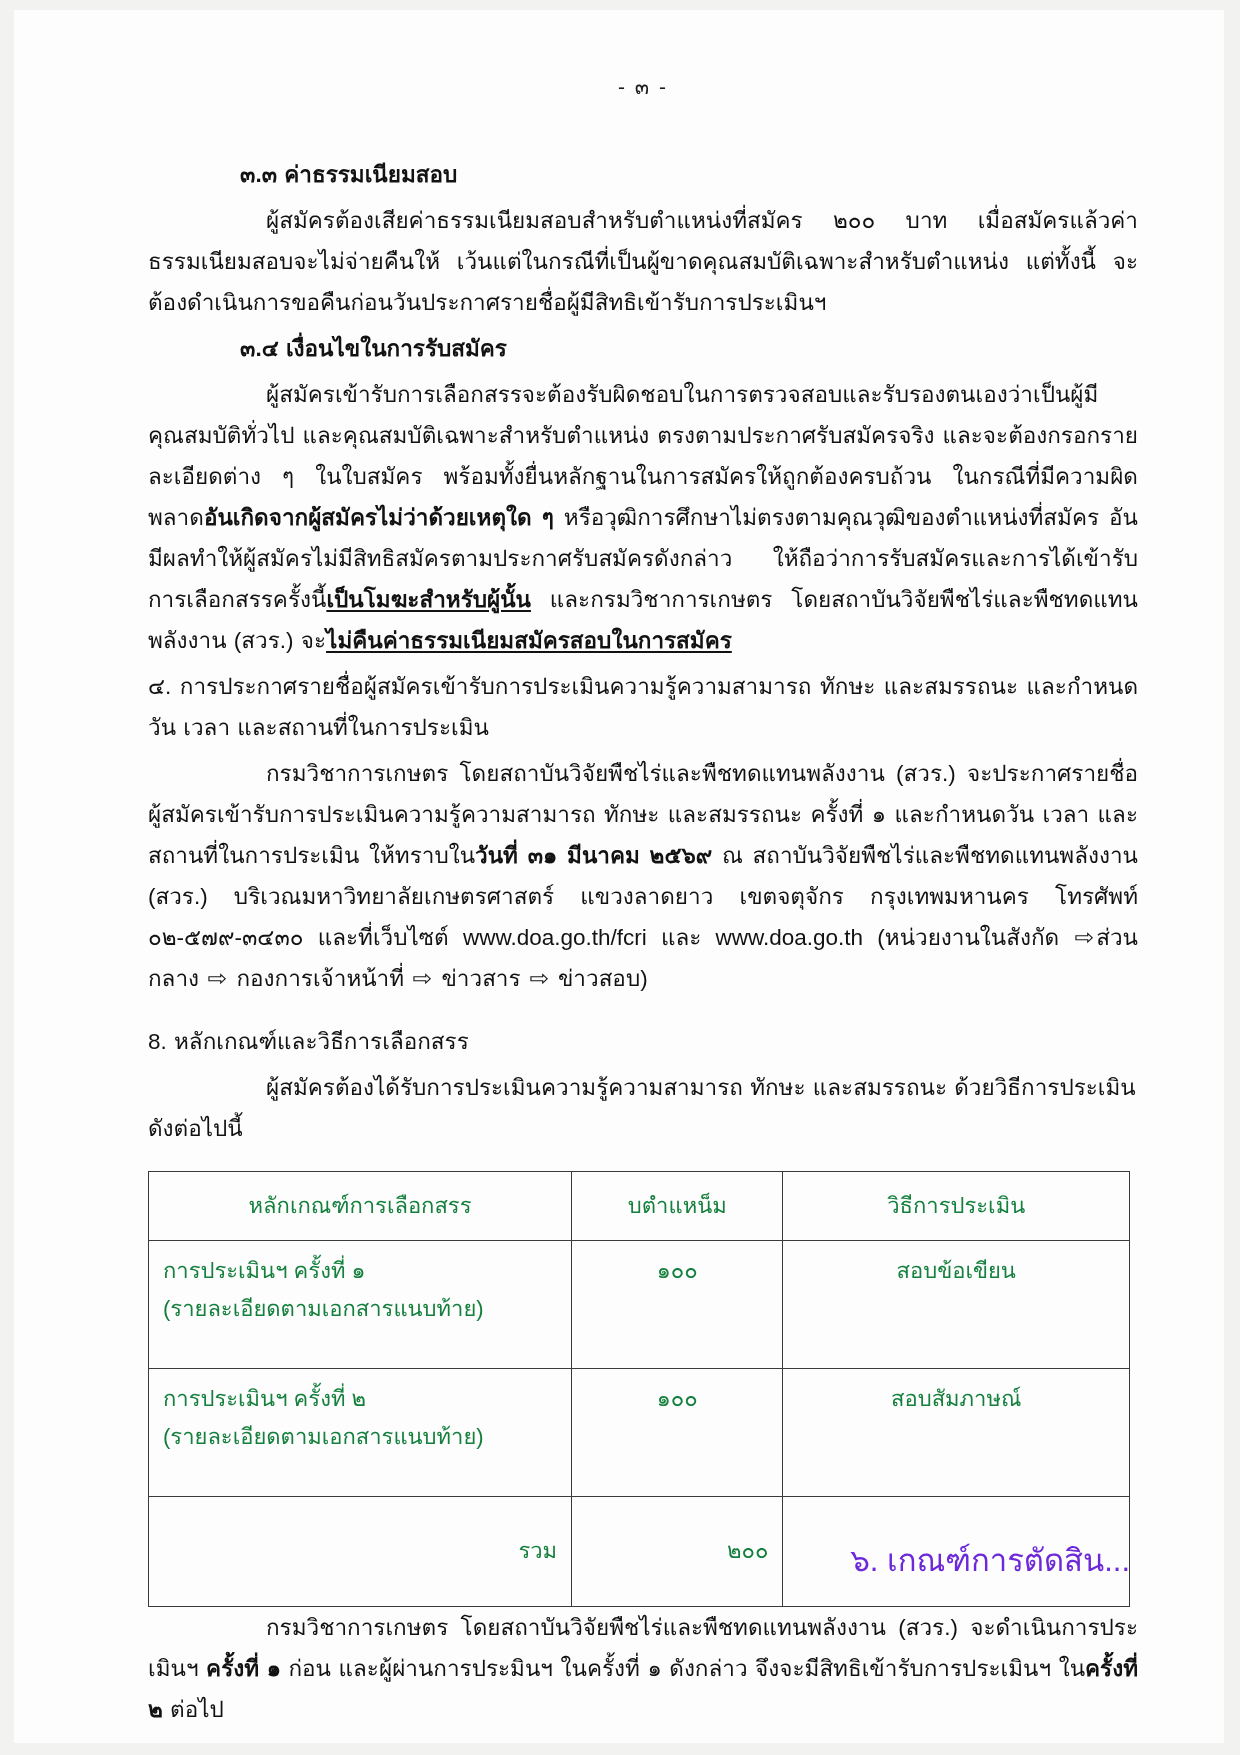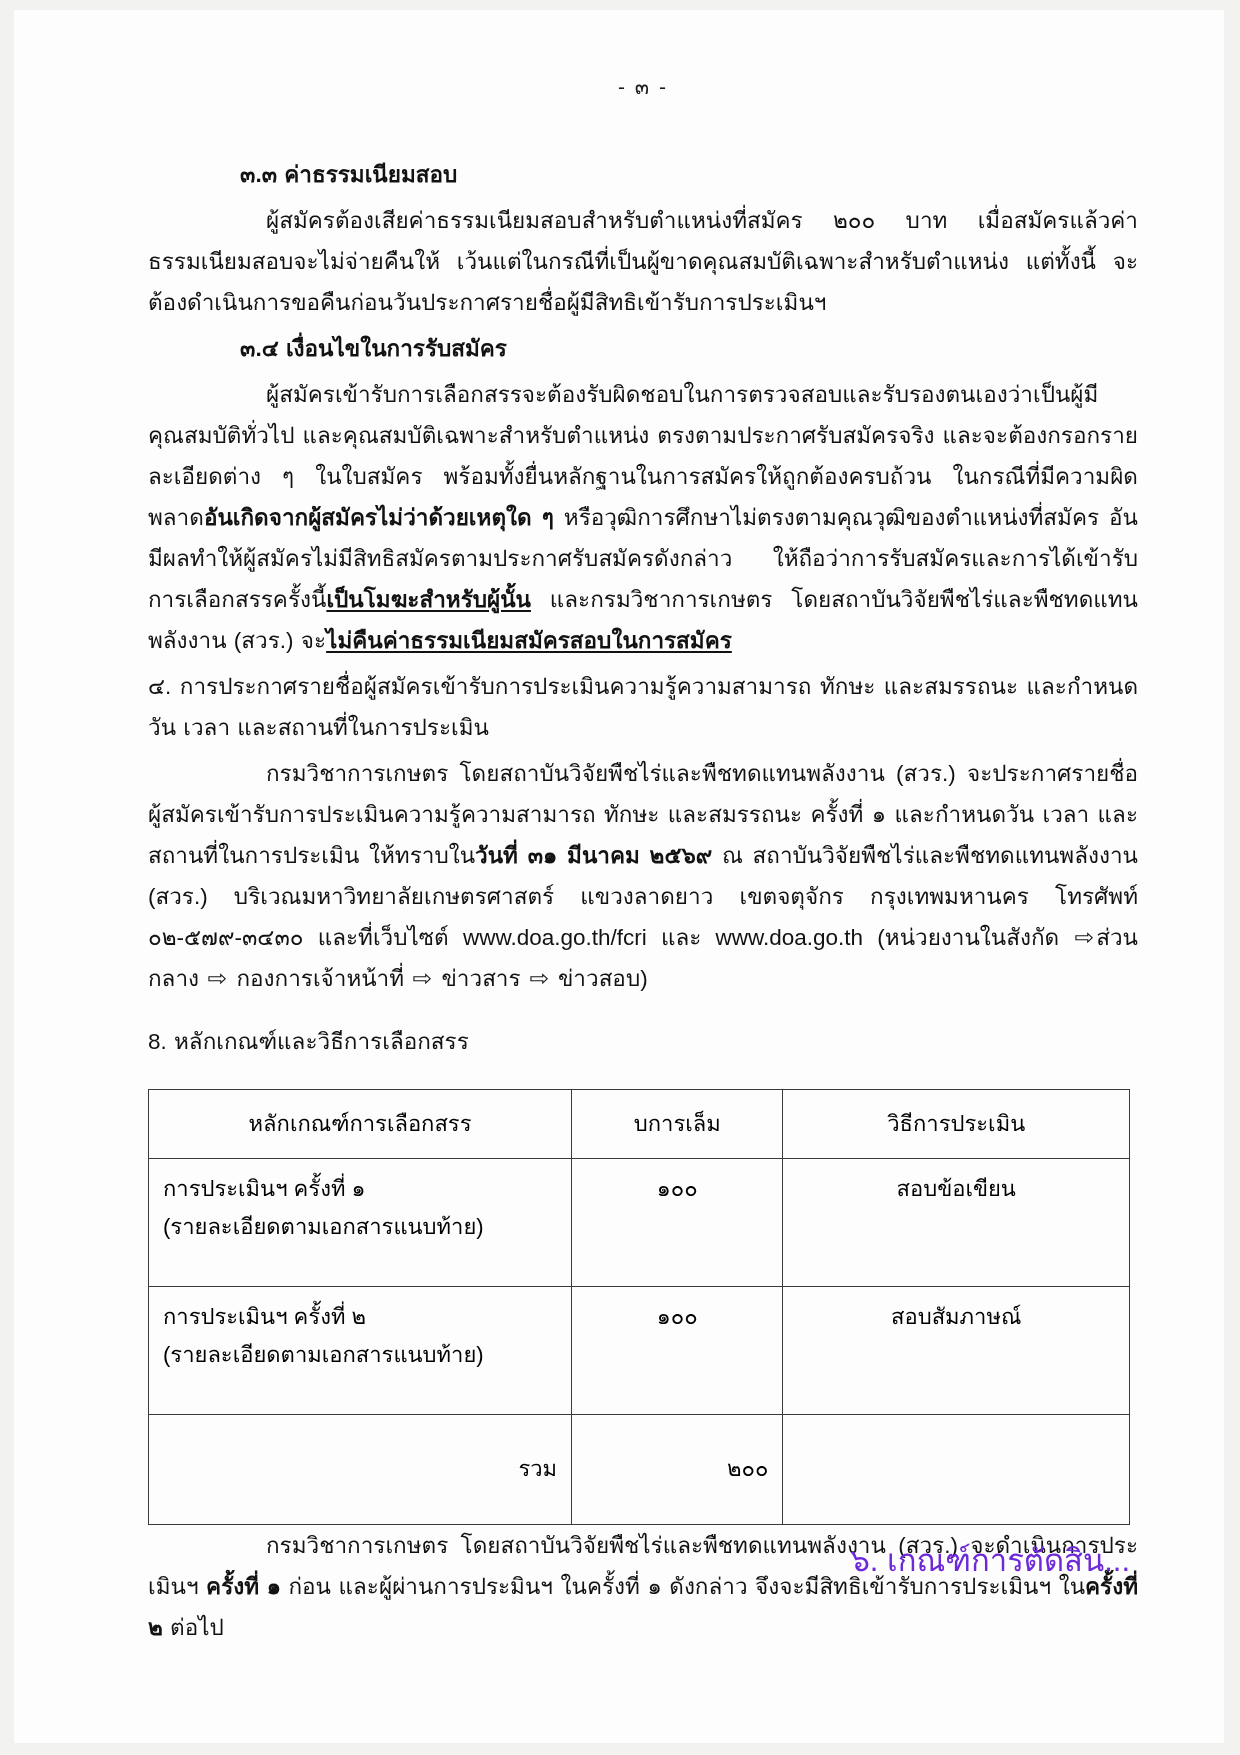--- a/index.html
+++ b/index.html
@@ -87,21 +87,21 @@
   
   .score-table {
     border-collapse: collapse;
     width: 982px;
     margin-top: 22px;
     table-layout: fixed;
   }
   .score-table td, .score-table th {
     border: 1.4px solid #3a3a3a;
     font-size: 22px;
-    color: #000000;
+    color: #15803d;
     font-weight: normal;
     vertical-align: top;
     padding: 11px 14px 12px 14px;
     line-height: 38px;
   }
   .score-table thead th {
     text-align: center;
     padding-top: 12px;
     padding-bottom: 12px;
     height: 44px;
@@ -165,26 +165,27 @@
       <div class="gap-sm"></div>
 
       <p class="para"><span>๔. การประกาศรายชื่อผู้สมัครเข้ารับการประเมินความรู้ความสามารถ ทักษะ และสมรรถนะ และกำหนดวัน เวลา และสถานที่ในการประเมิน</span></p>
       <div class="gap-sm"></div>
       <p class="para"><span class="indent-first"></span><span>กรมวิชาการเกษตร โดยสถาบันวิจัยพืชไร่และพืชทดแทนพลังงาน (สวร.) จะประกาศรายชื่อผู้สมัครเข้ารับการประเมินความรู้ความสามารถ ทักษะ และสมรรถนะ ครั้งที่ ๑ และกำหนดวัน เวลา และสถานที่ในการประเมิน ให้ทราบใน</span><span class="bold">วันที่ ๓๑ มีนาคม ๒๕๖๙</span><span> ณ สถาบันวิจัยพืชไร่และพืชทดแทนพลังงาน (สวร.) บริเวณมหาวิทยาลัยเกษตรศาสตร์ แขวงลาดยาว เขตจตุจักร กรุงเทพมหานคร โทรศัพท์ ๐๒-๕๗๙-๓๔๓๐ และที่เว็บไซต์ </span><span>www.doa.go.th/fcri</span><span> และ </span><span>www.doa.go.th</span><span> (หน่วยงานในสังกัด </span><span class="arrow-glyph">⇨</span><span>ส่วนกลาง</span> <span class="arrow-glyph">⇨</span> <span>กองการเจ้าหน้าที่</span> <span class="arrow-glyph">⇨</span> <span>ข่าวสาร</span> <span class="arrow-glyph">⇨</span> <span>ข่าวสอบ)</span></p>
 
       <div class="gap-lg"></div>
 
       <p class="para nojust"><span>8. หลักเกณฑ์และวิธีการเลือกสรร</span></p>
       <div class="gap-sm"></div>
+      <p class="para nojust"><span class="indent-first"></span><span>ผู้สมัครต้องได้รับการประเมินความรู้ความสามารถ ทักษะ และสมรรถนะ ด้วยวิธีการประเมิน  ดังต่อไปนี้</span></p>
 
       <table class="score-table">
         <thead>
           <tr>
             <th class="col-criteria">หลักเกณฑ์การเลือกสรร</th>
-            <th class="col-score">บการเล็ม</th>
+            <th class="col-score">บตำแหน็ม</th>
             <th class="col-method">วิธีการประเมิน</th>
           </tr>
         </thead>
         <tbody>
           <tr class="row-body">
             <td class="cell-left">
               <span class="cell-sub">การประเมินฯ ครั้งที่ ๑</span>
               <span class="cell-sub">(รายละเอียดตามเอกสารแนบท้าย)</span>
             </td>
             <td class="cell-center">๑๐๐</td>

